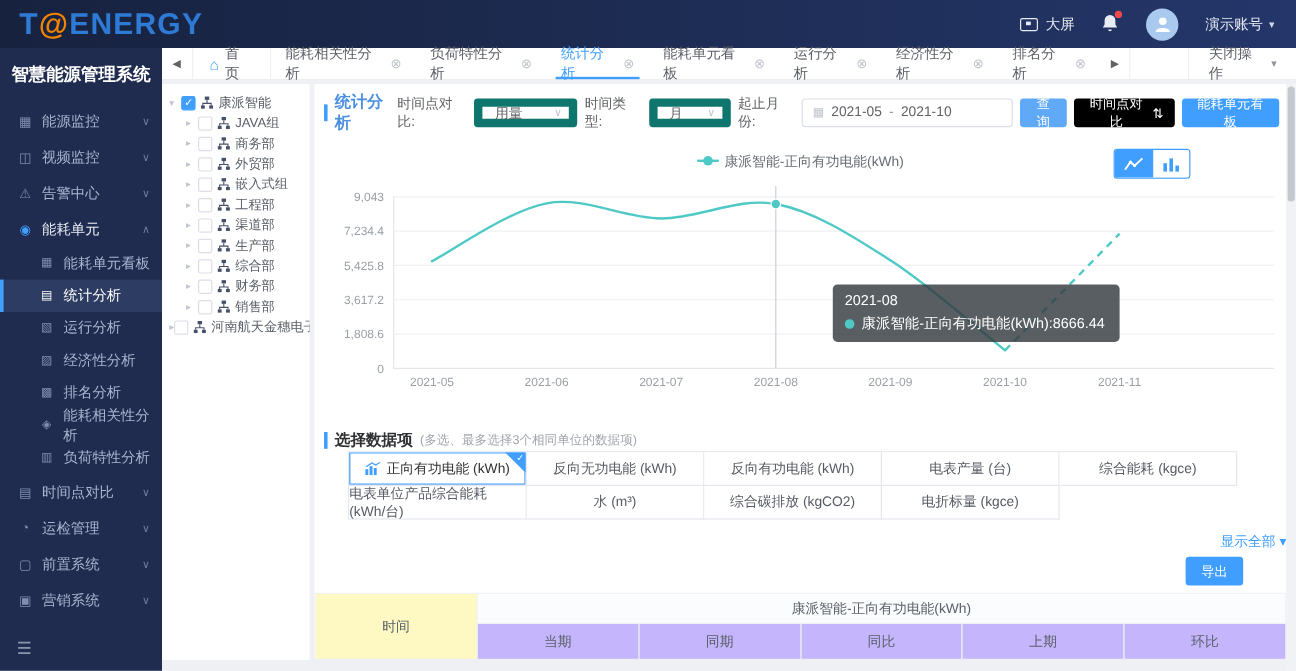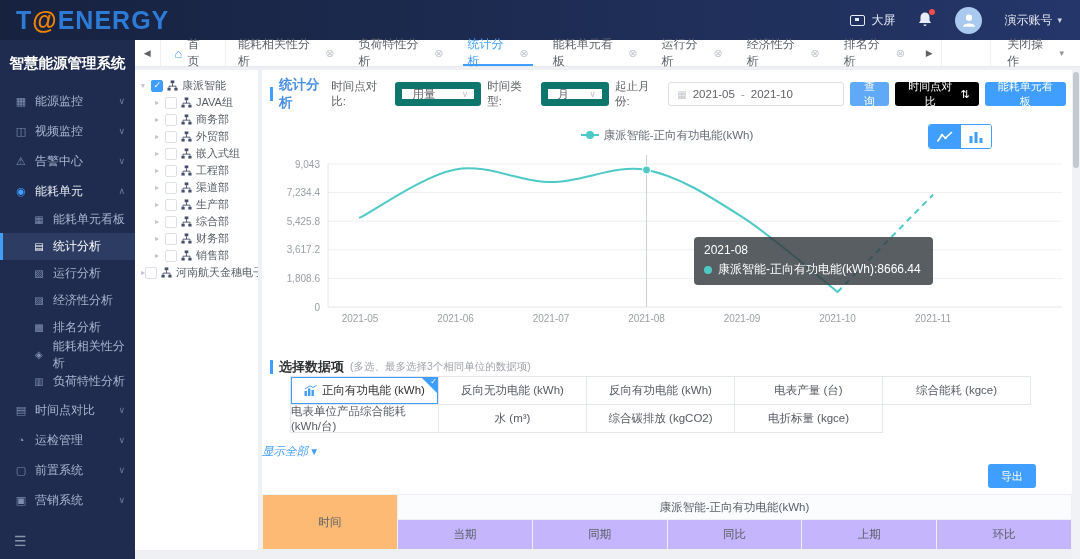--- a/index.html
+++ b/index.html
@@ -105,27 +105,27 @@
   .section-note { font-size:10.5px; color:#a0a4ab; }
 
   .dgrid { position:absolute; top:306px; left:28px; display:grid; grid-template-columns:repeat(5,148px);
     border-top:1px solid #e4e7ed; border-left:1px solid #e4e7ed; }
   .cell { height:28px; display:flex; align-items:center; justify-content:center; gap:5px; font-size:11.5px; color:#565b63;
     background:#fff; border-right:1px solid #e4e7ed; border-bottom:1px solid #e4e7ed; position:relative; cursor:pointer; }
   .cell.selected { color:#303133; box-shadow:inset 0 0 0 1px #409eff; z-index:2; }
   .corner { position:absolute; top:0; right:0; width:0; height:0; border-top:17px solid #409eff; border-left:17px solid transparent; }
   .corner-check { position:absolute; top:0px; right:1px; color:#fff; font-size:8px; z-index:3; }
 
-  .show-all { position:absolute; top:374px; left:0; width:100%; text-align:left; font-size:11.5px; color:#409eff; cursor:pointer;font-style:italic; }
+  .show-all { position:absolute; top:374px; left:0; width:100%; text-align:right; font-size:11.5px; color:#409eff; cursor:pointer; }
   .export-btn { position:absolute; top:394px; right:36px; height:24px; background:#409eff; color:#fff; border:none;
     border-radius:3px; font-size:11px; padding:0 13px; cursor:pointer; font-family:inherit; }
 
   #result-table { position:absolute; top:424px; left:0; width:810px; border-collapse:collapse; table-layout:fixed; }
   #result-table th { border:1px solid #edf0f4; font-size:11.5px; font-weight:normal; color:#5a6068; }
-  .th-time { background:#fdba74; width:135px; }
+  .th-time { background:#fef9c3; width:135px; }
   .th-group { background:#fbfcfe; height:25px; }
   .th-sub { background:#c4b5fd; height:30px; }
 </style>
 </head>
 <body>
 
 <div id="app-header">
   <div class="logo"><span>T</span><span class="at">@</span><span>ENERGY</span></div>
   <div class="header-right">
     <div class="big-screen">

